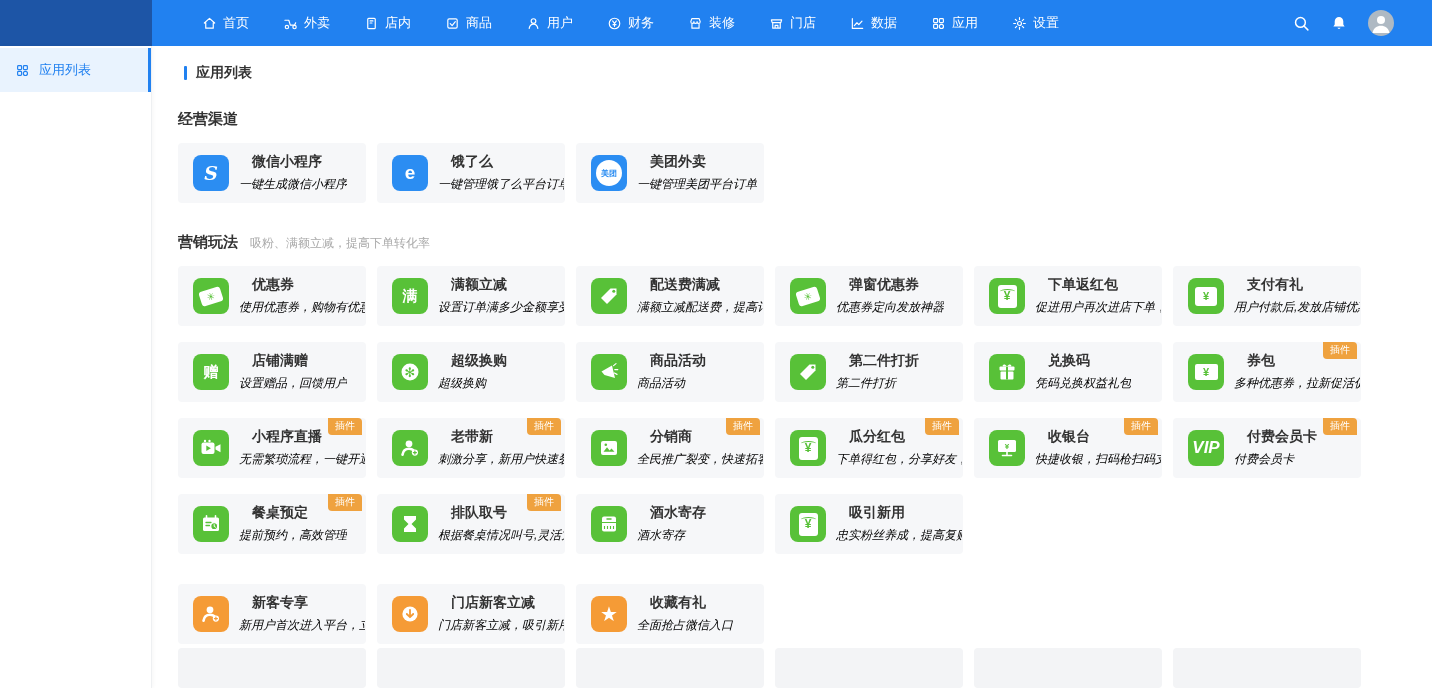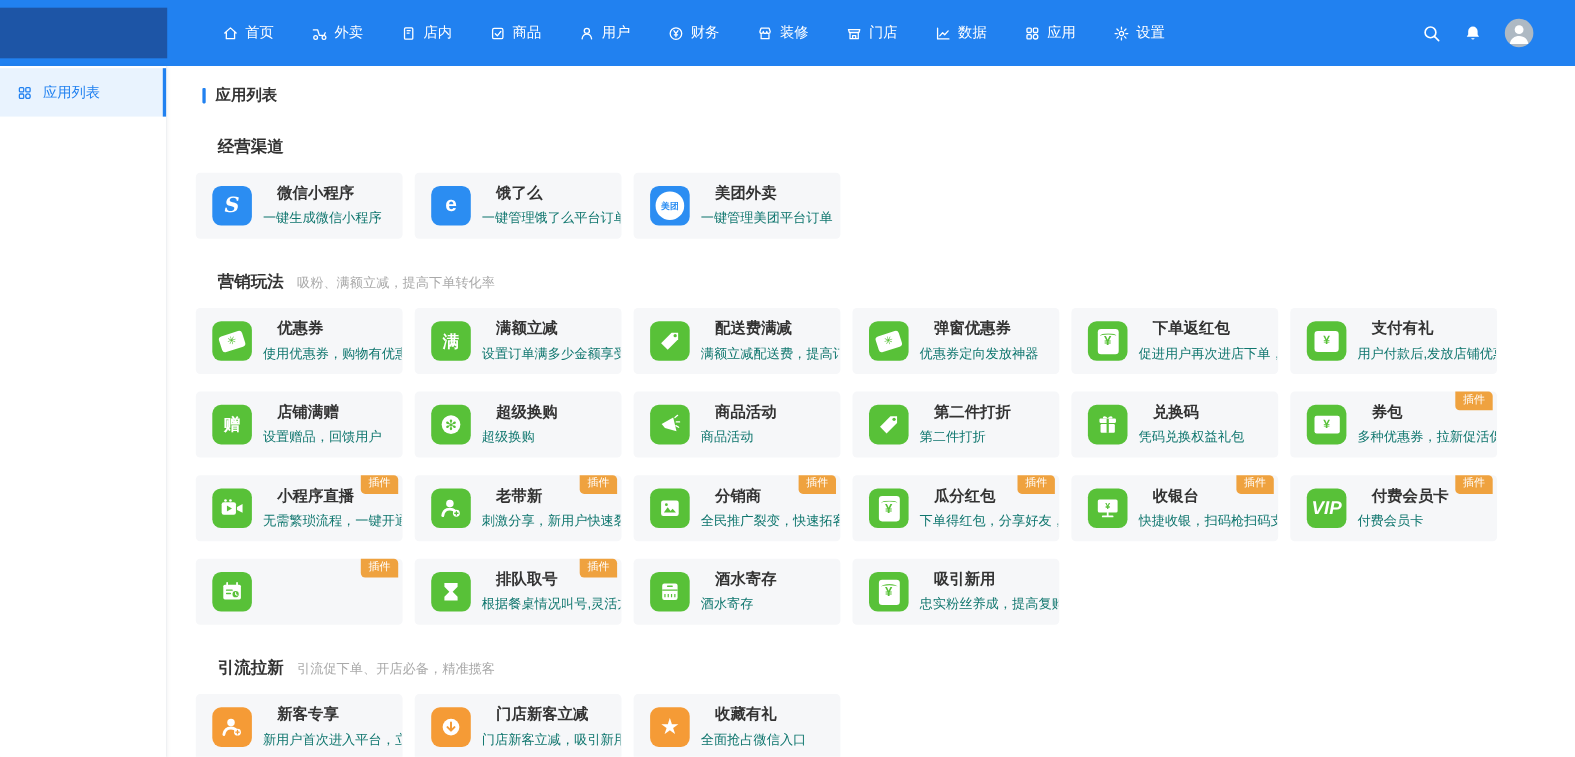--- a/index.html
+++ b/index.html
@@ -1,20 +1,20 @@
 <!DOCTYPE html>
 <html lang="zh"><head>
 <meta charset="utf-8">
 <style>
   * { margin:0; padding:0; box-sizing:border-box; }
   html,body { width:1432px; height:688px; overflow:hidden;
     font-family:"Liberation Sans","DejaVu Sans",sans-serif; background:#fff; }
 
   
-  .topbar { height:60px; display:flex; align-items:center; background:#2181f0; }
+  .topbar { height:46px; display:flex; align-items:center; background:#2181f0; }
   .logo-area { width:152px; height:46px; background:#1d55a6; flex:0 0 auto; }
   .topnav { display:flex; align-items:center; gap:34px; margin-left:50px; }
   .nav-item { display:flex; align-items:center; gap:6px; color:#fff; font-size:13px;
     cursor:pointer; white-space:nowrap; }
   .nav-ic { display:flex; align-items:center; }
   .nav-ic svg { display:block; }
   .topbar-right { margin-left:auto; display:flex; align-items:center; gap:21px; padding-right:38px; }
   .tb-icon { display:flex; align-items:center; cursor:pointer; }
   .avatar { width:26px; height:26px; border-radius:50%; background:#aeb9c3; overflow:hidden;
     display:flex; align-items:center; justify-content:center; cursor:pointer; }
@@ -29,34 +29,34 @@
   .side-item .nav-ic { color:inherit; }
 
   .main { flex:1; padding:18px 0 0 26px; overflow:hidden; }
 
   .page-title { display:flex; align-items:center; gap:9px; margin-left:6px; }
   .pt-bar { width:3px; height:14px; background:#2181f0; border-radius:1px; }
   .pt-text { font-size:14px; font-weight:bold; color:#333; }
 
   .section { margin-top:28px; }
   .section + .section { margin-top:30px; }
-  .sec-head { display:flex; align-items:baseline;margin-left:20px; }
+  .sec-head { display:flex; align-items:baseline; }
   .sec-title { font-size:15px; font-weight:bold; color:#333; }
   .sec-sub { font-size:12px; color:#a9a9a9; margin-left:12px; }
 
   .cards { margin-top:14px; display:grid; grid-template-columns:repeat(6,188px);
     gap:16px 11px; }
   .card { width:188px; height:60px; background:#f6f7f9; border-radius:4px; position:relative;
     display:flex; align-items:center; padding-left:15px; cursor:pointer; }
   .icon-box { width:36px; height:36px; border-radius:8px; flex:0 0 auto; margin-right:10px;
     display:flex; align-items:center; justify-content:center; color:#fff; overflow:hidden; }
   .card-txt { min-width:0; }
   .card-title { font-size:14px; font-weight:600; color:#333; white-space:nowrap;margin-left:13px; }
-  .card-desc { font-size:12px; color:#0f766e; margin-top:5px; white-space:nowrap;
-    overflow:hidden; max-width:126px; }
+  .card-desc { font-size:12px; color:#000000; margin-top:5px; white-space:nowrap;
+    overflow:hidden; max-width:126px;font-style:italic; }
   .badge { position:absolute; top:0; right:4px; background:#efa23f; color:#fff;
     font-size:10px; line-height:1; padding:3px 7px 4px; border-radius:0 4px 0 4px; }
 
   
   .wxs { font-style:italic; font-weight:bold; font-size:19px; font-family:"DejaVu Serif",serif; }
   .ele { font-weight:bold; font-size:19px; }
   .mt { width:26px; height:26px; background:#fff; border-radius:50%; display:flex;
     align-items:center; justify-content:center; font-size:8px; font-weight:bold; }
   .zh { font-size:15px; font-weight:bold; }
   .star { font-size:20px; line-height:1; }
@@ -476,20 +476,24 @@
               <span class="badge">插件</span>
               <span class="icon-box" style="background:#58c138">
                 <svg width="20" height="20" viewBox="0 0 20 20">
                   <rect x="2" y="3.5" width="16" height="13.5" rx="1.5" fill="#fff"></rect>
                   <path d="M5.5 1.8v3M14.5 1.8v3" stroke="#fff" stroke-width="1.6" stroke-linecap="round"></path>
                   <path d="M5 8.5h5M5 11.5h3.5" stroke="#58c138" stroke-width="1.3" stroke-linecap="round"></path>
                   <circle cx="13.2" cy="12.2" r="3.4" fill="#58c138" stroke="#fff" stroke-width="1.1"></circle>
                   <path d="M13.2 10.6v1.8l1.3.8" stroke="#fff" stroke-width="1" fill="none" stroke-linecap="round"></path>
                 </svg>
               </span>
+              <span class="card-txt">
+                <div class="card-title">餐桌预定</div>
+                <div class="card-desc">提前预约，高效管理</div>
+              </span>
             </div>
             <div class="card">
               <span class="badge">插件</span>
               <span class="icon-box" style="background:#58c138">
                 <svg width="18" height="20" viewBox="0 0 18 20">
                   <path d="M3 2h12v3.5L10.5 10 15 14.5V18H3v-3.5L7.5 10 3 5.5z" fill="#fff"></path>
                 </svg>
               </span>
               <span class="card-txt">
                 <div class="card-title">排队取号</div>
@@ -515,24 +519,20 @@
                 <span class="env" style="color:#58c138">¥</span>
               </span>
               <span class="card-txt">
                 <div class="card-title">吸引新用</div>
                 <div class="card-desc">忠实粉丝养成，提高复购...</div>
               </span>
             </div>
           </div>
         </section>
         <section class="section">
-          <div class="sec-head">
-            <span class="sec-title">引流拉新</span>
-            <span class="sec-sub">引流促下单、开店必备，精准揽客</span>
-          </div>
           <div class="cards">
             <div class="card">
               <span class="icon-box" style="background:#f59b36">
                 <svg width="20" height="20" viewBox="0 0 20 20">
                   <circle cx="9" cy="5.8" r="3.4" fill="#fff"></circle>
                   <path d="M2.5 16.8c.6-4 3.2-6 6.5-6 2.2 0 4.1 1 5.3 2.7" fill="none" stroke="#fff" stroke-width="2.6" stroke-linecap="round"></path>
                   <circle cx="14.9" cy="14.6" r="3.1" fill="#fff"></circle>
                   <path d="M14.9 13.1v3M13.4 14.6h3" stroke="#f59b36" stroke-width="1.2" stroke-linecap="round"></path>
                 </svg>
               </span>

